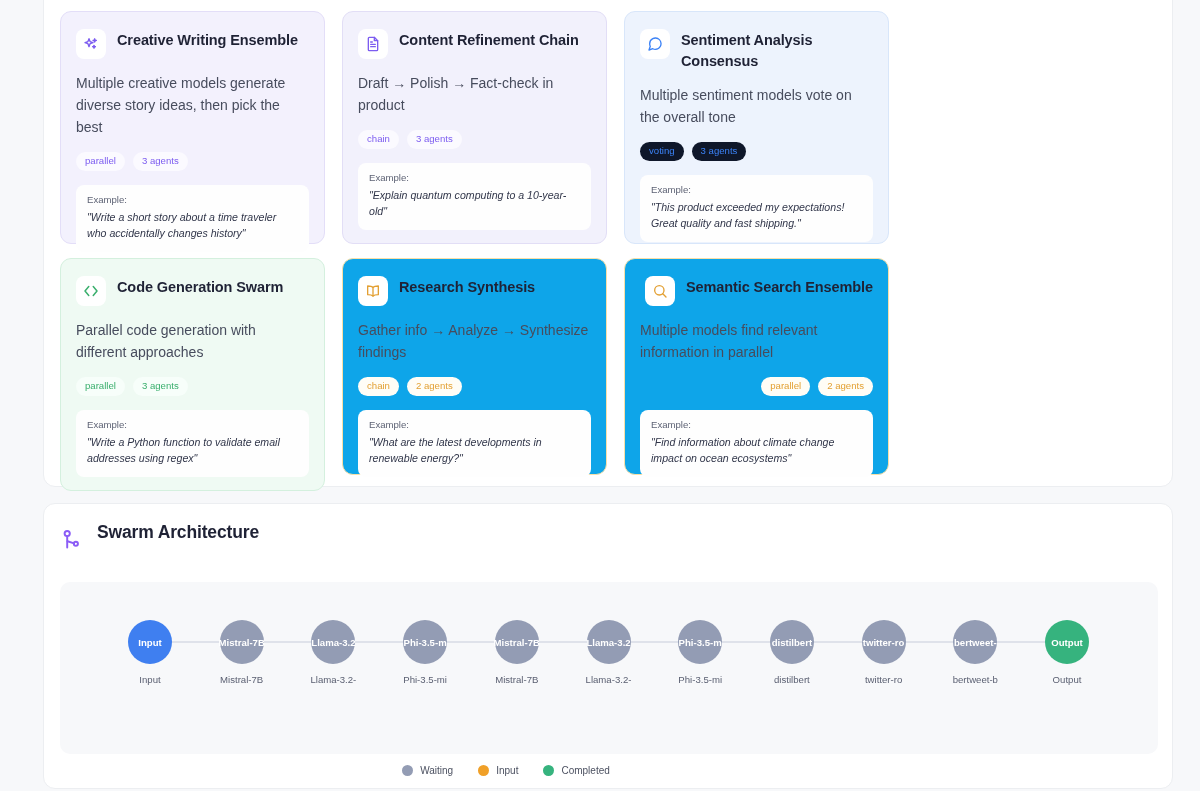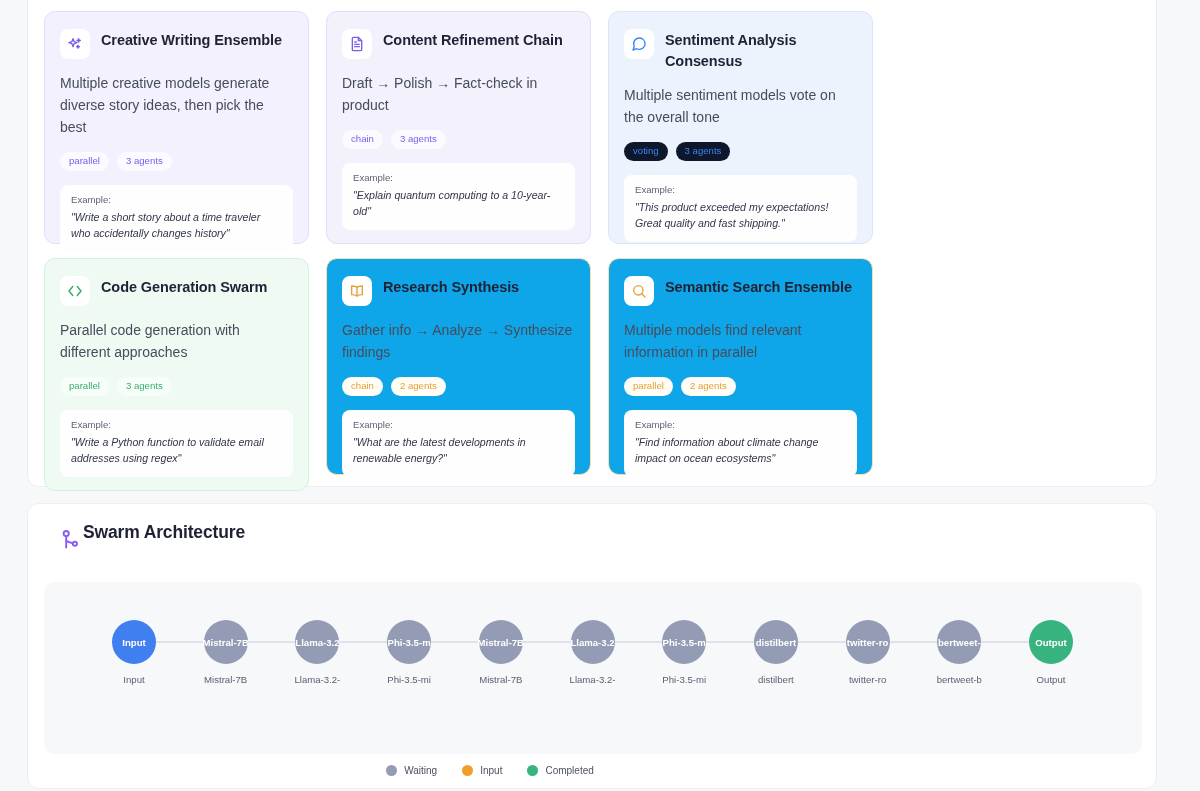--- a/index.html
+++ b/index.html
@@ -2,21 +2,21 @@
 <html><head>
 <meta charset="utf-8">
 <style>
   * { box-sizing: border-box; margin: 0; padding: 0; }
   html, body {
     width: 1200px; height: 791px;
     background: #f7f8fa;
     font-family: "Liberation Sans", sans-serif;
     overflow: hidden;
   }
-  .page { width: 980px; height: 791px; position: relative; background: #f7f8fa; }
+  .page { width: 980px; height: 791px; position: relative; background: #f7f8fa; margin-left: 16px; }
 
   
   .panel {
     position: absolute;
     background: #ffffff;
     border: 1px solid #eceef1;
     border-radius: 12px;
   }
   #templates-panel { left: 27px; top: -62px; width: 1130px; height: 549px; }
   #architecture-panel { left: 27px; top: 503px; width: 1130px; height: 286px; }
@@ -36,21 +36,21 @@
     padding: 16px 15px 17px 15px;
     border: 1px solid transparent;
     display: flex;
     flex-direction: column;
   }
   .tcard.c1 { height: 233px; }
   .tcard.c2 { height: 233px; }
   .tcard.c3 { height: 233px; }
   .tcard.c4 { height: 233px; }
   .tcard.c5 { height: 217px; }
-  .tcard.c6 { height: 217px; }
+  .tcard.c6 { height: 217px; align-items: flex-end; }
 
   
   .theme-purple  { background:#f3f1fd; border-color:#e3def8; }
   .theme-purple2 { background:#f2f1fc; border-color:#e2def6; }
   .theme-blue    { background:#edf3fd; border-color:#d8e6fa; }
   .theme-green   { background:#effaf3; border-color:#d4f0de; }
   .theme-amber   { background:#0ea5e9; border-color:#f8e0a8; }
 
   .card-head { display: flex; align-items: flex-start; gap: 11px; }
   .card-icon {
@@ -87,21 +87,21 @@
     background: #fefefe;
     border-radius: 8px;
     padding: 9px 11px 11px 11px;
   }
   .example-label { font-size: 9.6px; color: #5e6375; margin-bottom: 4px; }
   .example-text {
     font-size: 10.6px; color: #31364a; font-style: italic; line-height: 1.52;
   }
 
   
-  .arch-head { position: absolute; left: 29px; top: 18px; display: flex; }
+  .arch-head { position: absolute; left: 14px; top: 18px; display: flex; gap: 13px; }
   .arch-icon { width: 26px; height: 26px; margin-top: 5px; }
   .arch-title { font-size: 17.5px; font-weight: bold; color: #1f2235; letter-spacing: -0.15px; }
   .arch-sub { font-size: 12.2px; color: #4c5161; margin-top: 6px; }
 
   .diagram {
     position: absolute;
     left: 16px; top: 78px;
     width: 1098px; height: 172px;
     background: #f7f8fa;
     border-radius: 10px;

